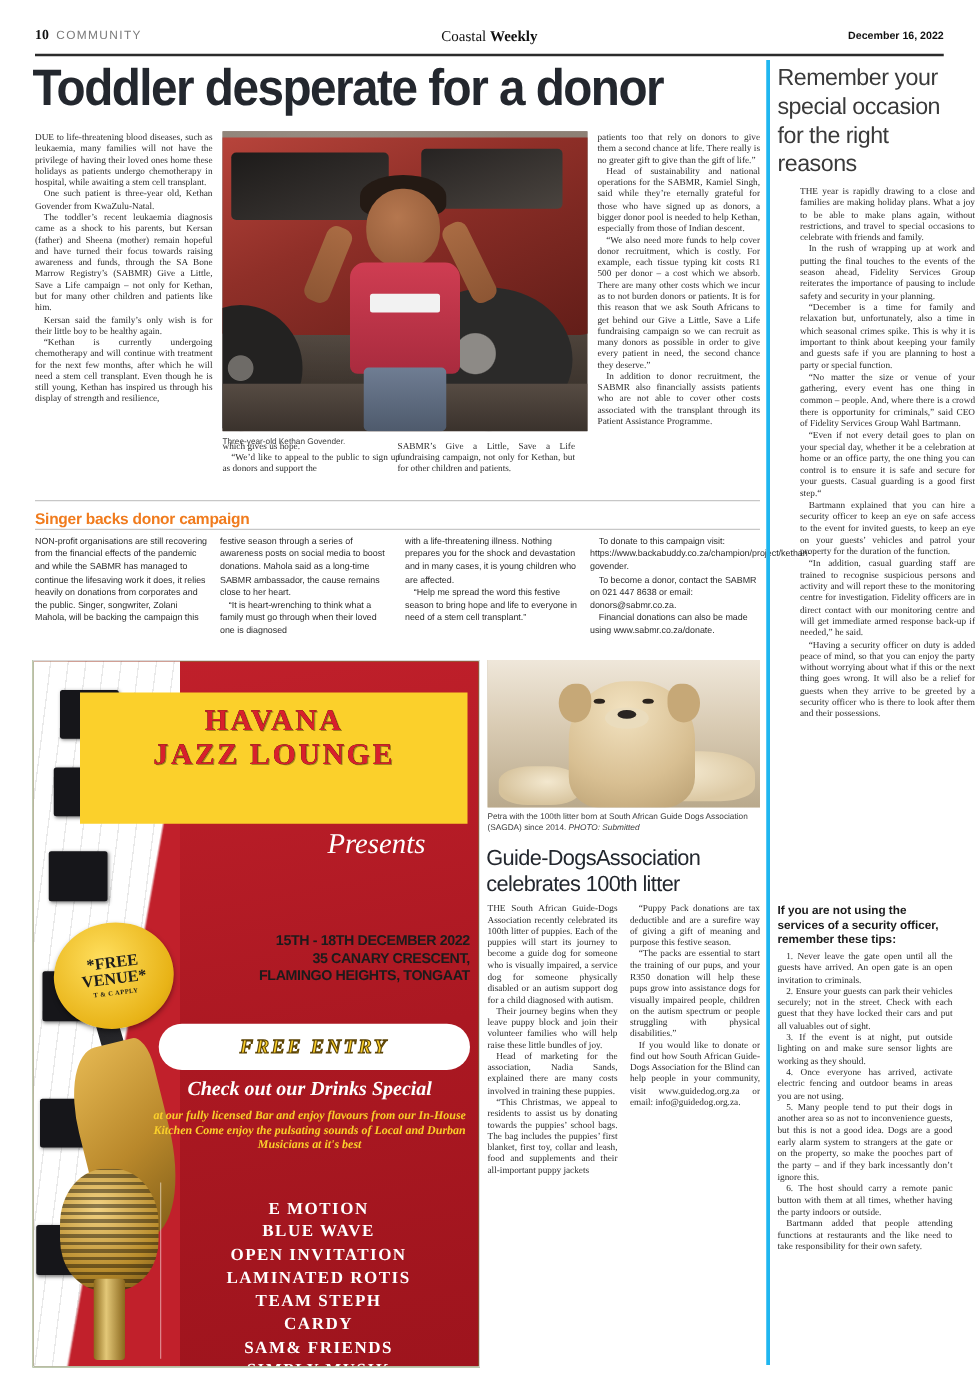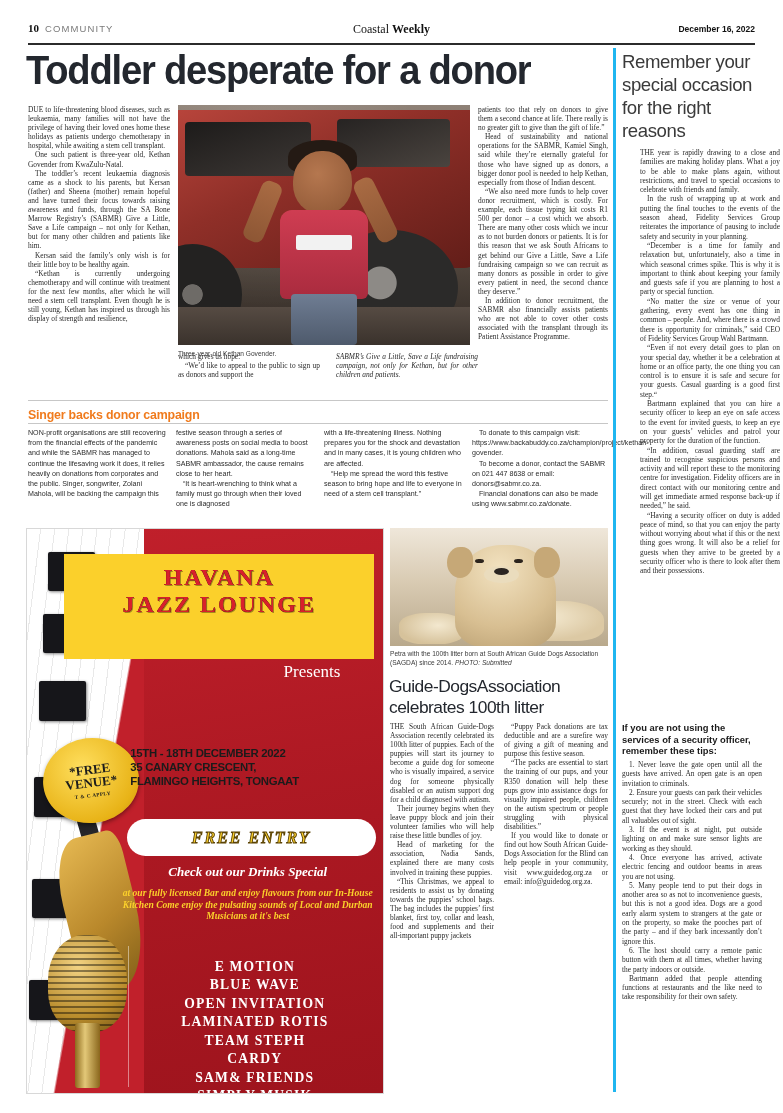--- a/index.html
+++ b/index.html
@@ -50,21 +50,21 @@
     transform: scaleX(0.93); transform-origin: left top;
   }
 
   
   .col { position:absolute; font-size:7.4px; line-height:9.1px; text-align:justify; color:#2a2a2a; }
   .col p { margin:0; text-indent:7px; }
   .col p.first { text-indent:0; }
 
   #col1 { left:28px; top:105px; width:142px; }
   #col2 { left:178px; top:352px; width:142px; }
-  #col3 { left:336px; top:352px; width:142px;font-style:italic; }
+  #col3 { left:318px; top:352px; width:142px; }
   #col4 { left:478px; top:105px; width:130px; }
 
   
   .photo1 {
     position:absolute; left:178px; top:105px; width:292px; height:240px;
     overflow:hidden; background:#7a6a62;
   }
   .p1-bg {
     position:absolute; inset:0;
     background:
@@ -215,33 +215,33 @@
   .ad-hav, .ad-jazz {
     font-family:"Liberation Serif", serif; font-weight:bold;
     color:#d8202c; text-align:center;
     text-shadow: 0 0 0 #000, 1px 1px 0 rgba(0,0,0,.35);
     letter-spacing:2px;
   }
   .ad-hav { font-size:24px; line-height:28px; margin-top:9px; }
   .ad-jazz { font-size:24px; line-height:26px; }
   .ad-presents {
     position:absolute; right:12%; top:23.5%;
-    font-family:"Liberation Serif", serif; 
-    font-size:17px; color:#ffffff;
+    font-family:"Liberation Serif", serif; font-style:italic;
+    font-size:23px; color:#ffffff;
   }
   .ad-fest {
     position:absolute; left:27%; top:28.5%; width:71%;
     font-family:"Liberation Sans", sans-serif; font-weight:bold;
     font-size:17px; line-height:19px; color:#ffffff; text-align:center;
     letter-spacing:-0.4px;
   }
   .ad-details {
     position:absolute; left:29%; top:38.5%; width:69%;
     font-family:"Liberation Sans", sans-serif; font-weight:bold;
-    font-size:11.4px; line-height:14px; color:#1b1b1b; text-align:left;
+    font-size:11.4px; line-height:14px; color:#1b1b1b; text-align:right;
     letter-spacing:-0.3px;
   }
   .ad-freevenue {
     position:absolute; left:4.5%; top:37%; width:27%; height:15%;
     background:radial-gradient(circle at 42% 34%, #ffdf5e, #e8b317 70%, #c4900c);
     border-radius:50%;
     box-shadow:0 2px 4px rgba(0,0,0,.4);
     display:flex; flex-direction:column; justify-content:center; align-items:center;
     transform:rotate(-7deg);
   }
@@ -259,21 +259,21 @@
     display:flex; align-items:center; justify-content:center;
   }
   .ad-entry {
     font-family:"Liberation Serif", serif; font-weight:bold; font-style:italic;
     font-size:16px; color:#fbd02b; letter-spacing:2px;
     -webkit-text-stroke:0.9px #5b4305;
   }
   .ad-drinks {
     position:absolute; left:26%; top:59.5%; width:72%;
     font-family:"Liberation Serif", serif; font-weight:bold; font-style:italic;
-    font-size:13px; line-height:13px; color:#ffffff; text-align:center;
+    font-size:16px; line-height:13px; color:#ffffff; text-align:center;
   }
   .ad-drinks2 {
     position:absolute; left:26%; top:63.5%; width:72%;
     font-family:"Liberation Serif", serif; font-weight:bold; font-style:italic;
     font-size:9.6px; line-height:11.4px; color:#fbd02b; text-align:center;
   }
   .ad-bands {
     position:absolute; left:30%; top:76%; width:68%;
     font-family:"Liberation Serif", serif; font-weight:bold;
     font-size:13.6px; line-height:18.5px; color:#ffffff; text-align:center;

